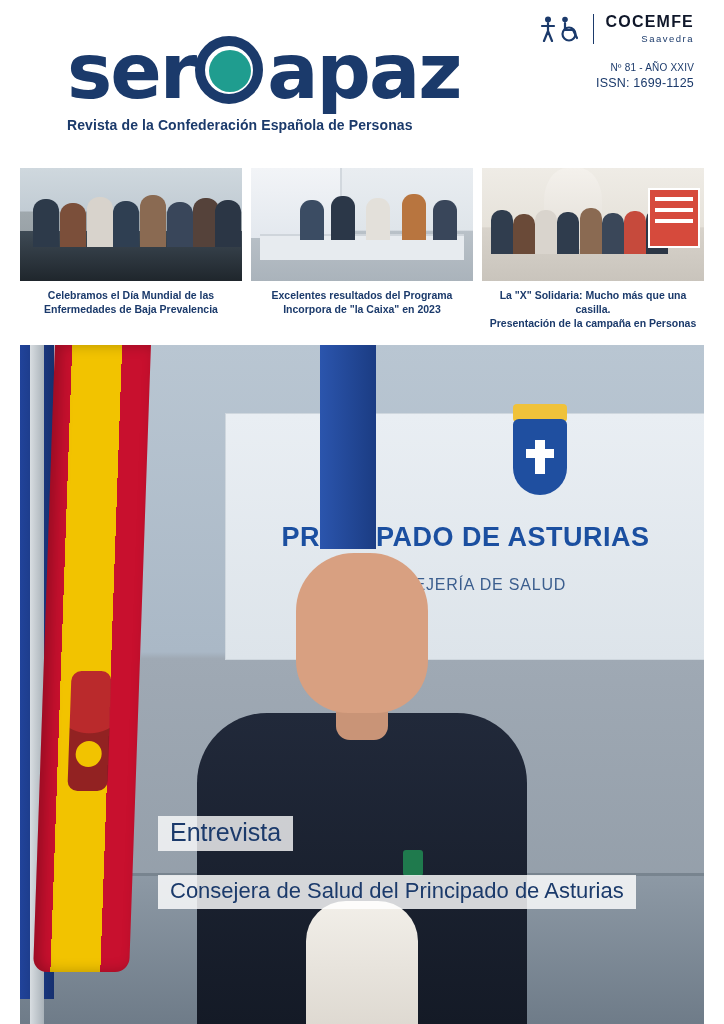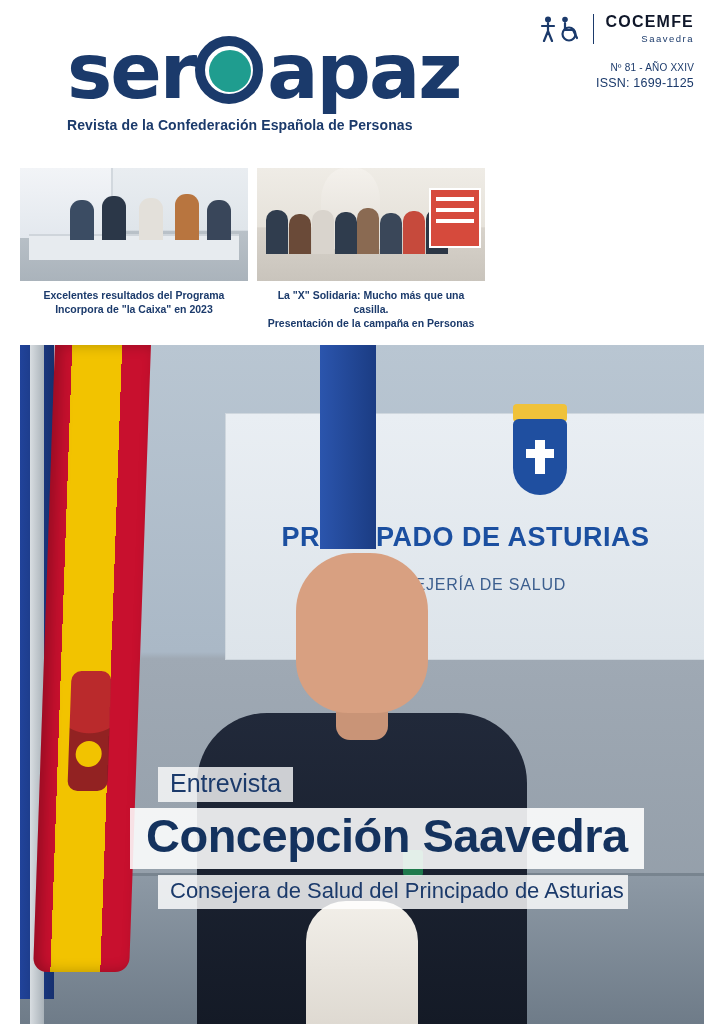--- a/index.html
+++ b/index.html
@@ -368,21 +368,21 @@
     padding: 3px 16px 8px 16px;
     line-height: 1.05;
   }
   .ov-sub {
     display:inline-block;
     margin-top: 6px;
     margin-left: 138px;
     background: rgba(255,255,255,0.82);
     color:#1b3a6b;
     font-size: 22px;
-    padding: 3px 4px 5px 12px;
+    padding: 3px 12px 5px 12px;
   }
 
   .icon-wheel svg { display:block; }
 </style>
 </head>
 <body>
 
 <div class="page">
 
   <div class="header">
@@ -419,20 +419,38 @@
           <div class="cocemfe-sub">Saavedra</div>
         </div>
       </div>
       <div class="issue-line">Nº 81 - AÑO XXIV</div>
       <div class="issn-line">ISSN: 1699-1125</div>
     </div>
   </div>
 
   <div class="stories">
 
+    <div class="story">
+      <div class="story-photo ph1">
+        <div class="ph1-people">
+          <span style="left:6%;  background:#2d3a4a;"></span>
+          <span style="left:18%; background:#7b4f3a; height:44px;"></span>
+          <span style="left:30%; background:#d8d3cc; height:50px;"></span>
+          <span style="left:42%; background:#2f3f52; height:46px;"></span>
+          <span style="left:54%; background:#8a6a52; height:52px;"></span>
+          <span style="left:66%; background:#39465a; height:45px;"></span>
+          <span style="left:78%; background:#55423a; height:49px;"></span>
+          <span style="left:88%; background:#2b3645; height:47px;"></span>
+        </div>
+      </div>
+      <div class="story-caption">
+        <div>Celebramos el Día Mundial de las</div>
+        <div>Enfermedades de Baja Prevalencia</div>
+      </div>
+    </div>
 
     <div class="story">
       <div class="story-photo ph2">
         <div class="ph2-panel"></div>
         <div class="ph2-people">
           <span style="left:22%; background:#3b4c63;"></span>
           <span style="left:36%; background:#2b3748; height:44px;"></span>
           <span style="left:52%; background:#e3e0da; height:42px;"></span>
           <span style="left:68%; background:#b8753f; height:46px;"></span>
           <span style="left:82%; background:#39465a; height:40px;"></span>
@@ -494,18 +512,18 @@
     <div class="person-hair"></div>
     <div class="person-body">
       <div class="person-shirt"></div>
     </div>
     <div class="person-neck"></div>
     <div class="person-head"></div>
     <div class="person-badge"></div>
 
     <div class="overlay">
       <div class="ov-kicker">Entrevista</div><br>
-      <div class="ov-title">Concepción Saavedra</div><br>
+      <br>
       <div class="ov-sub">Consejera de Salud del Principado de Asturias</div>
     </div>
   </div>
 
 </div>
 
 </body></html>

